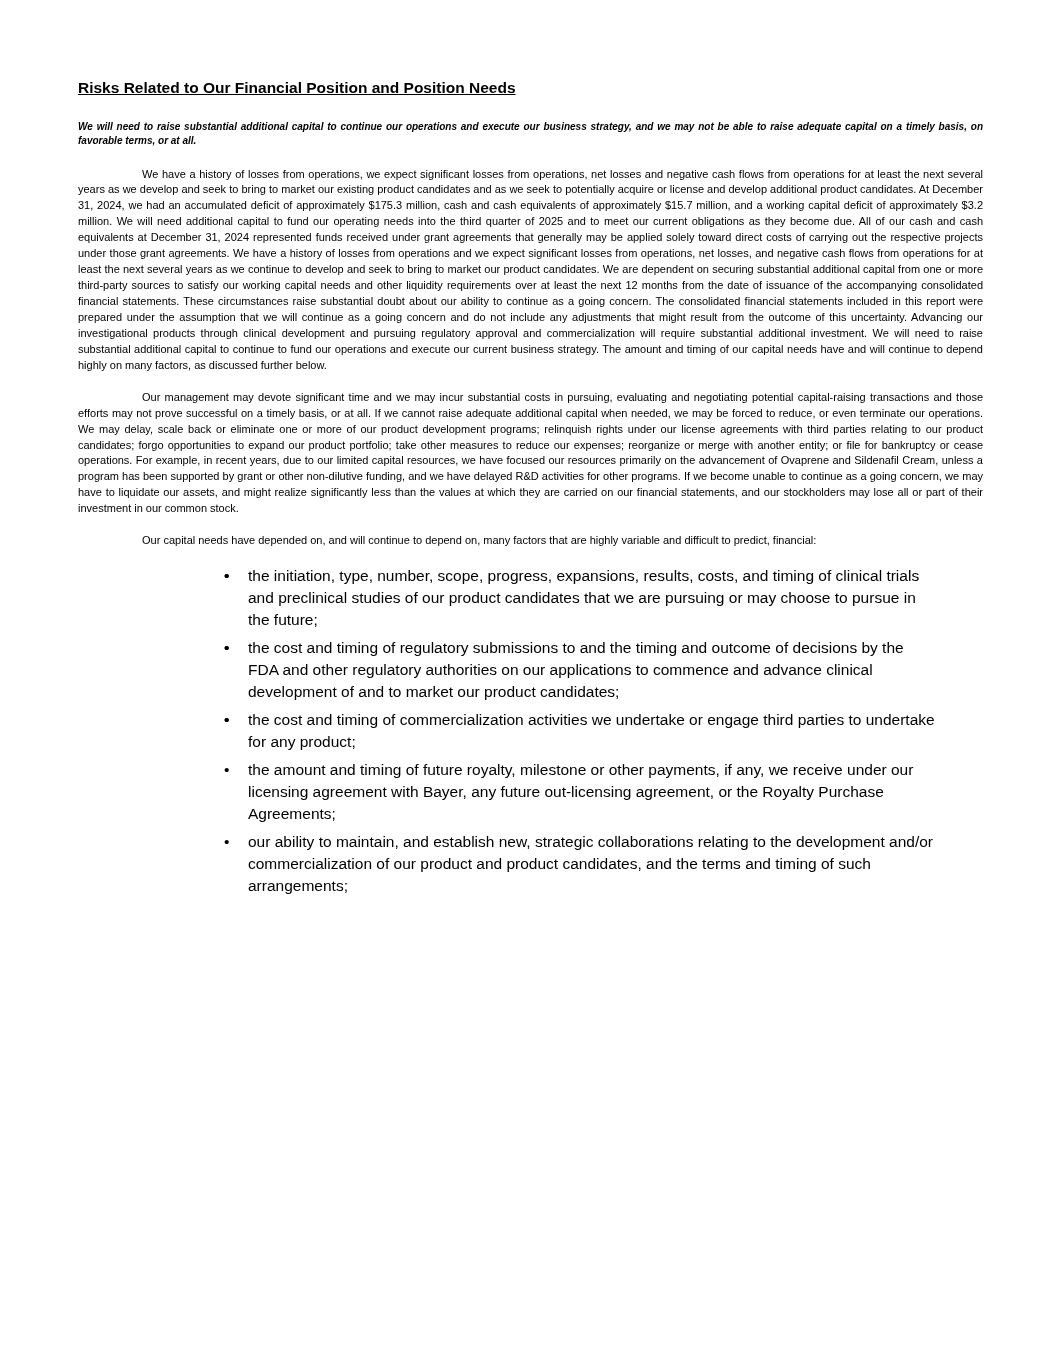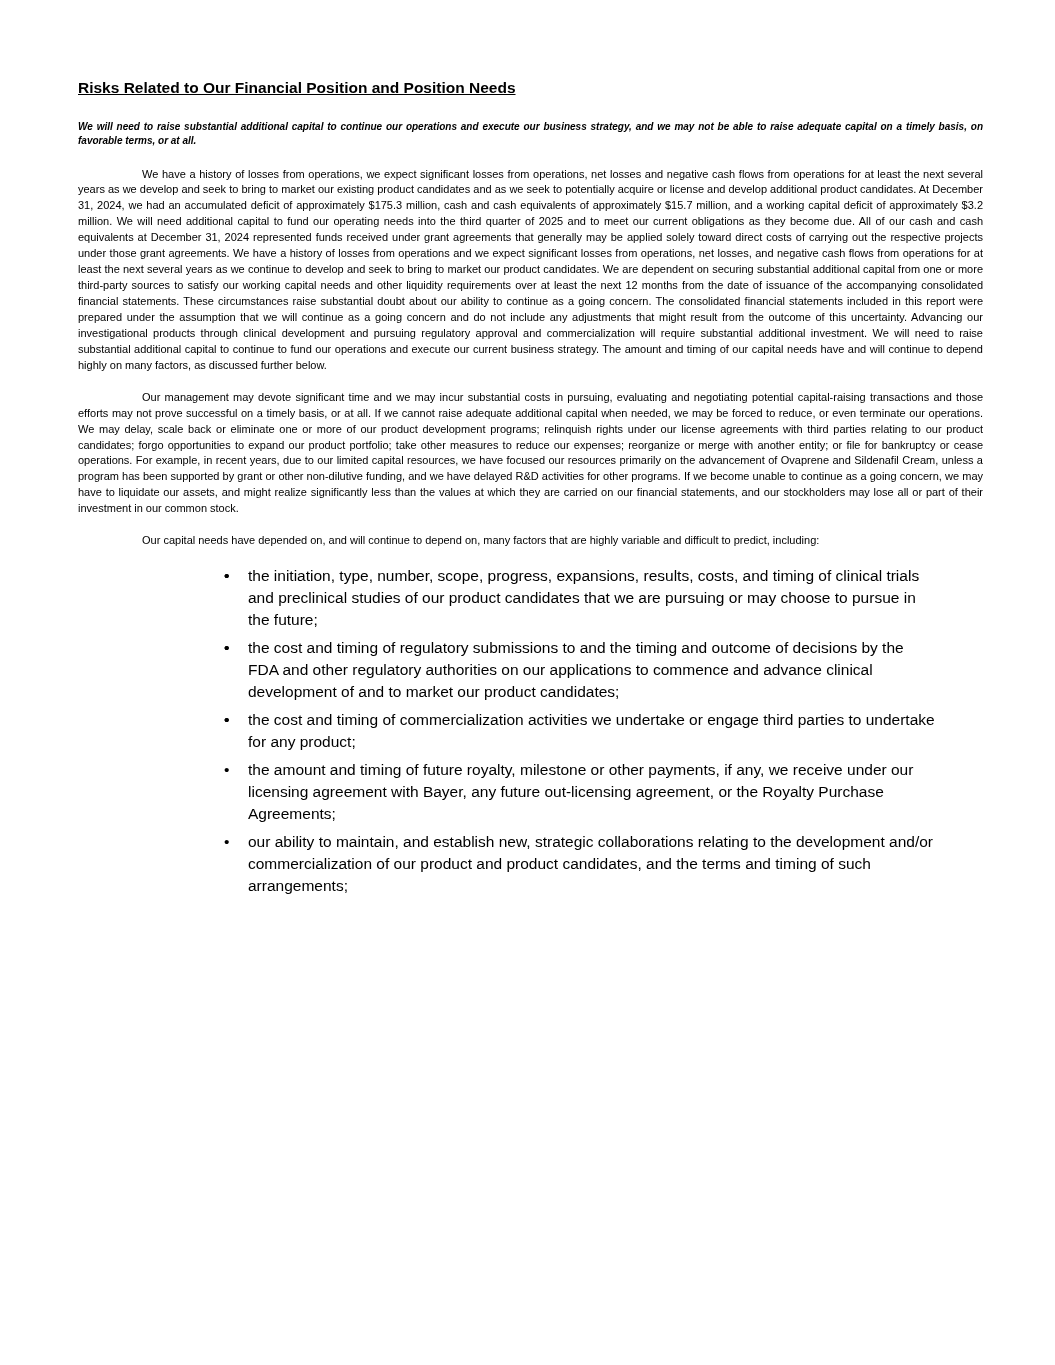--- a/index.html
+++ b/index.html
@@ -72,21 +72,21 @@
 <div class="page">
 
   <h2 class="section-heading">Risks Related to Our Financial Position and Position Needs</h2>
 
   <p class="risk-title">We will need to raise substantial additional capital to continue our operations and execute our business strategy, and we may not be able to raise adequate capital on a timely basis, on favorable terms, or at all.</p>
 
   <p class="body-par">We have a history of losses from operations, we expect significant losses from operations, net losses and negative cash flows from operations for at least the next several years as we develop and seek to bring to market our existing product candidates and as we seek to potentially acquire or license and develop additional product candidates. At December 31, 2024, we had an accumulated deficit of approximately $175.3 million, cash and cash equivalents of approximately $15.7 million, and a working capital deficit of approximately $3.2 million. We will need additional capital to fund our operating needs into the third quarter of 2025 and to meet our current obligations as they become due. All of our cash and cash equivalents at December 31, 2024 represented funds received under grant agreements that generally may be applied solely toward direct costs of carrying out the respective projects under those grant agreements. We have a history of losses from operations and we expect significant losses from operations, net losses, and negative cash flows from operations for at least the next several years as we continue to develop and seek to bring to market our product candidates. We are dependent on securing substantial additional capital from one or more third-party sources to satisfy our working capital needs and other liquidity requirements over at least the next 12 months from the date of issuance of the accompanying consolidated financial statements. These circumstances raise substantial doubt about our ability to continue as a going concern. The consolidated financial statements included in this report were prepared under the assumption that we will continue as a going concern and do not include any adjustments that might result from the outcome of this uncertainty. Advancing our investigational products through clinical development and pursuing regulatory approval and commercialization will require substantial additional investment. We will need to raise substantial additional capital to continue to fund our operations and execute our current business strategy. The amount and timing of our capital needs have and will continue to depend highly on many factors, as discussed further below.</p>
 
   <p class="body-par">Our management may devote significant time and we may incur substantial costs in pursuing, evaluating and negotiating potential capital-raising transactions and those efforts may not prove successful on a timely basis, or at all. If we cannot raise adequate additional capital when needed, we may be forced to reduce, or even terminate our operations. We may delay, scale back or eliminate one or more of our product development programs; relinquish rights under our license agreements with third parties relating to our product candidates; forgo opportunities to expand our product portfolio; take other measures to reduce our expenses; reorganize or merge with another entity; or file for bankruptcy or cease operations. For example, in recent years, due to our limited capital resources, we have focused our resources primarily on the advancement of Ovaprene and Sildenafil Cream, unless a program has been supported by grant or other non-dilutive funding, and we have delayed R&amp;D activities for other programs. If we become unable to continue as a going concern, we may have to liquidate our assets, and might realize significantly less than the values at which they are carried on our financial statements, and our stockholders may lose all or part of their investment in our common stock.</p>
 
-  <p class="body-par">Our capital needs have depended on, and will continue to depend on, many factors that are highly variable and difficult to predict, including:</p>
+  <p class="body-par">Our capital needs have depended on, and will continue to depend on, many factors that are highly variable and difficult to predict, financial:</p>
 
   <ul class="bullets">
     <li>
       <span class="bullet-dot">•</span>
     </li>
     <li>
       <span class="bullet-dot">•</span>
       <span>the initiation, type, number, scope, progress, expansions, results, costs, and timing of clinical trials and preclinical studies of our product candidates that we are pursuing or may choose to pursue in the future;</span>
     </li>
     <li>

